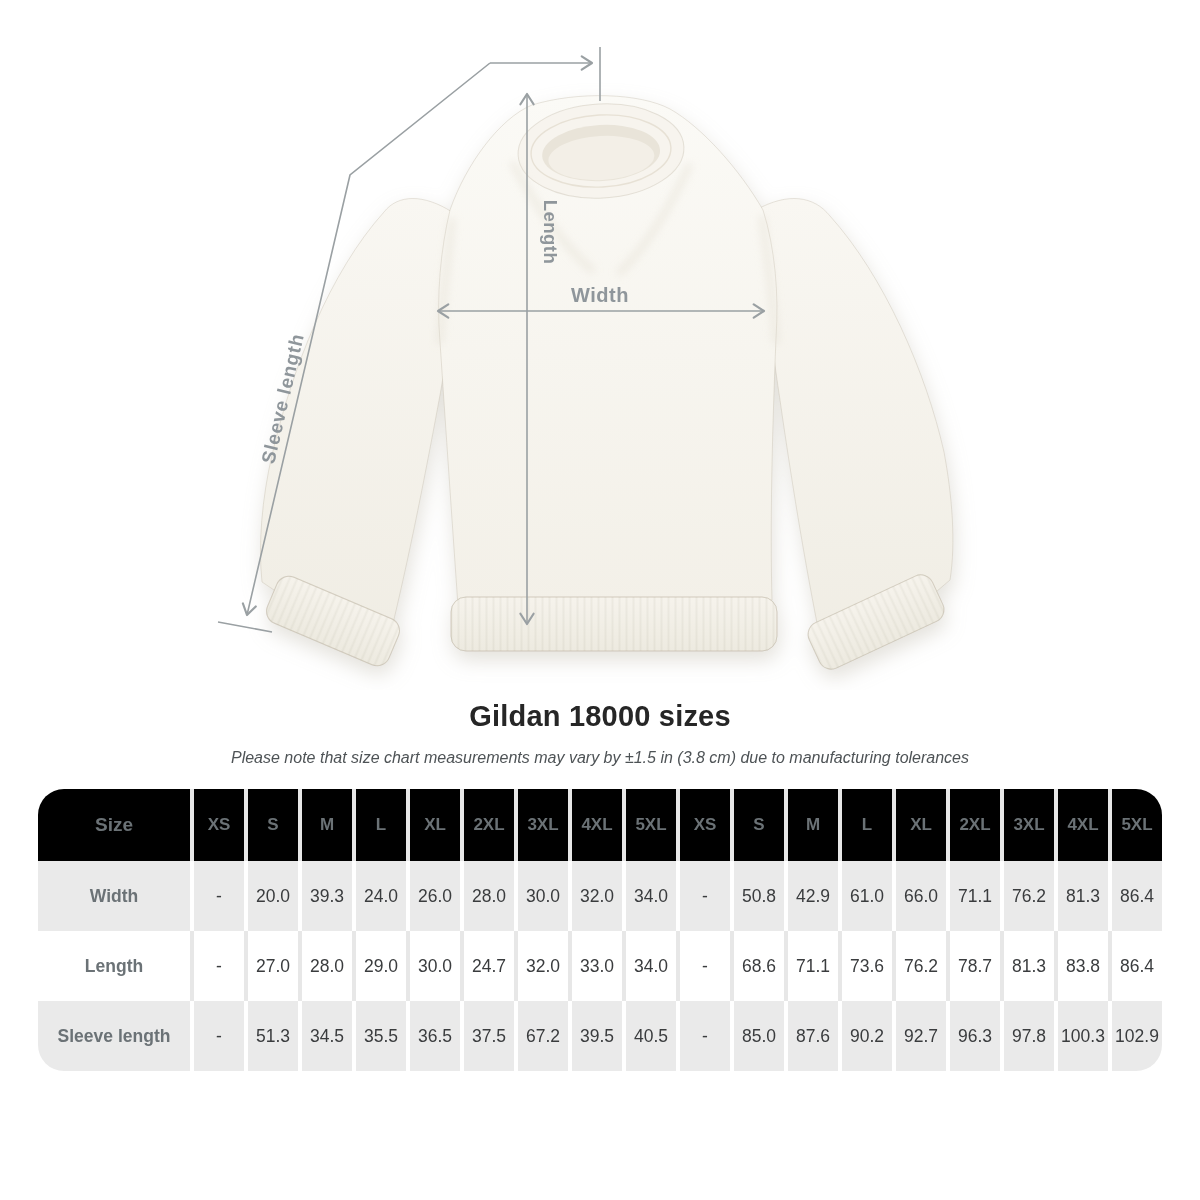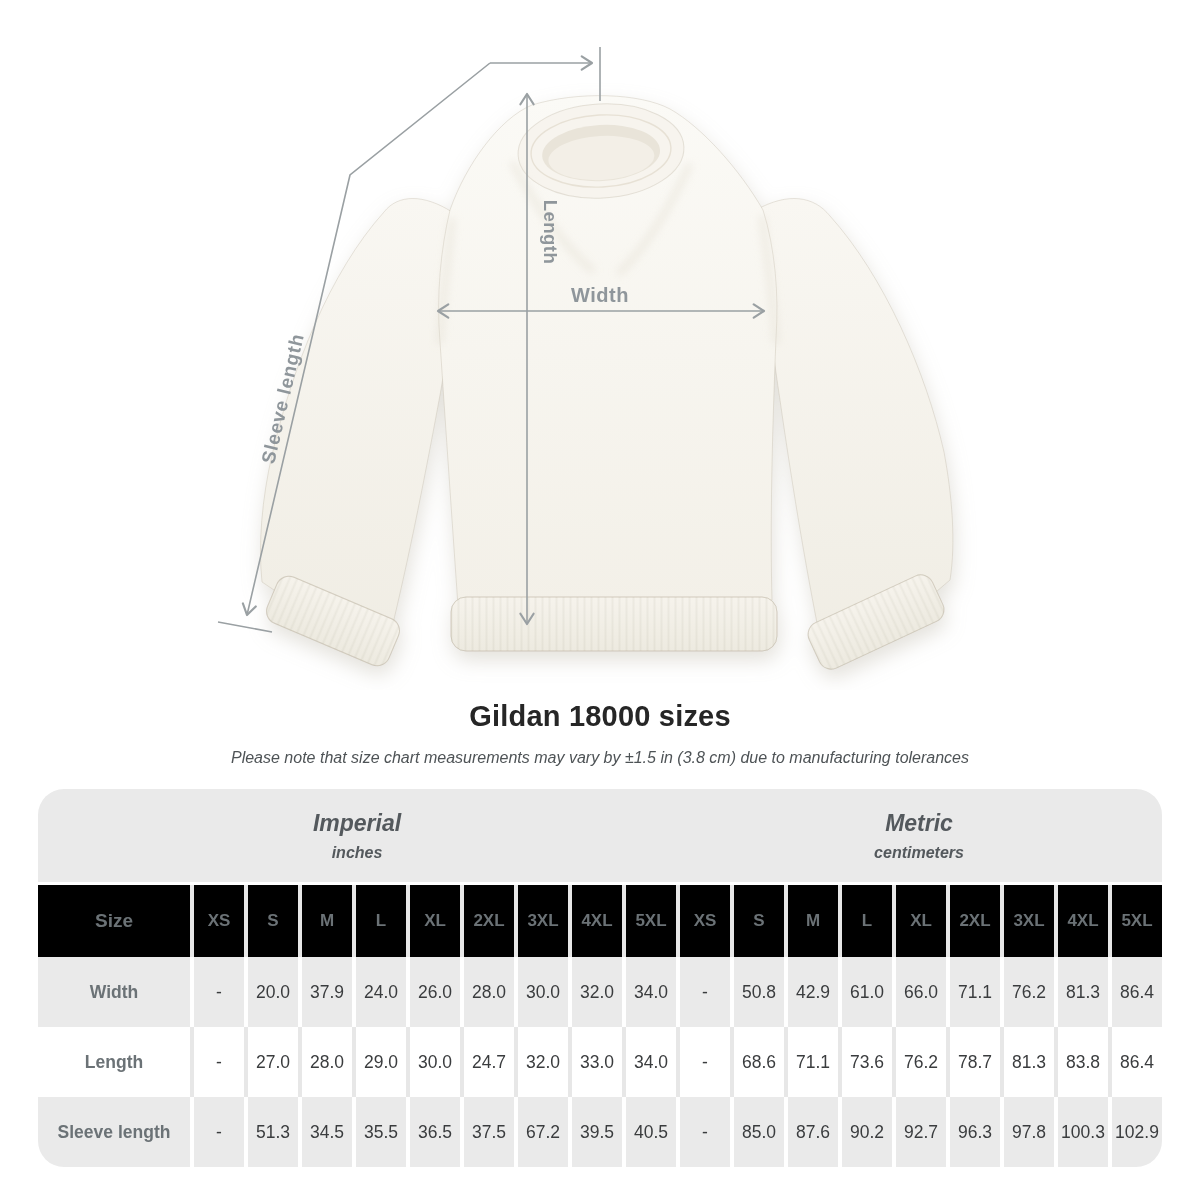--- a/index.html
+++ b/index.html
@@ -149,30 +149,20 @@
           <col>
           <col>
           <col>
           <col>
           <col>
           <col>
           <col>
           <col>
         </colgroup>
       <thead>
-        <tr>
-          <th class="band" colspan="10">
-            <div class="unit-name">Imperial</div>
-            <div class="unit-sub">inches</div>
-          </th>
-          <th class="band" colspan="9">
-            <div class="unit-name">Metric</div>
-            <div class="unit-sub">centimeters</div>
-          </th>
-        </tr>
         <tr class="head-row" id="size-header-row">
           <th class="label-cell">Size</th>
         <th>XS</th>
             <th>S</th>
             <th>M</th>
             <th>L</th>
             <th>XL</th>
             <th>2XL</th>
             <th>3XL</th>
             <th>4XL</th>
@@ -186,21 +176,21 @@
             <th>3XL</th>
             <th>4XL</th>
             <th>5XL</th>
           </tr>
       </thead>
       <tbody id="size-body">
           <tr class="gray">
             <td class="row-label">Width</td>
             <td>-</td>
             <td>20.0</td>
-            <td>37.9</td>
+            <td>39.3</td>
             <td>24.0</td>
             <td>26.0</td>
             <td>28.0</td>
             <td>30.0</td>
             <td>32.0</td>
             <td>34.0</td>
             <td>-</td>
             <td>50.8</td>
             <td>42.9</td>
             <td>61.0</td>

